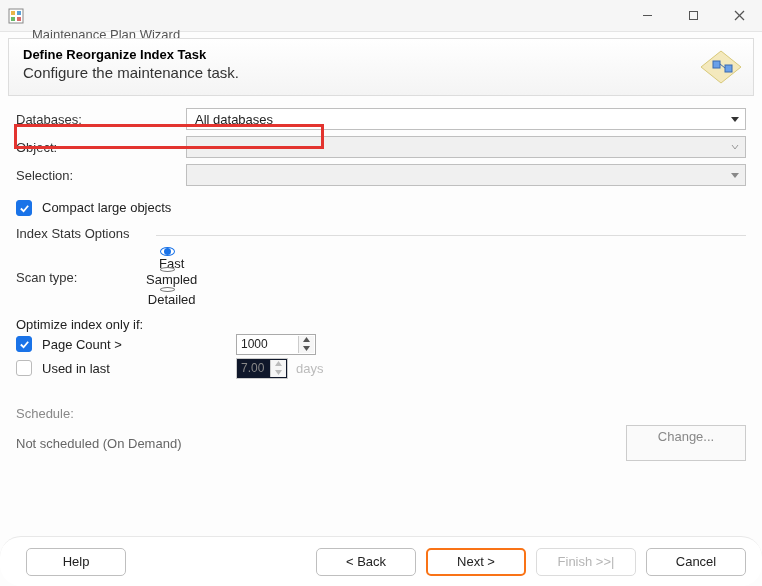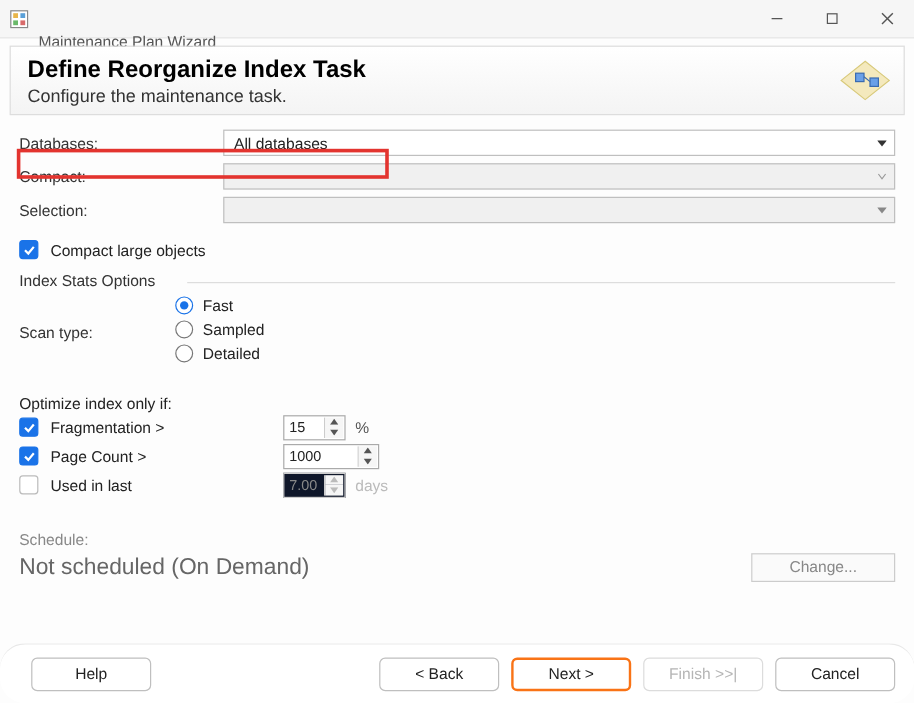--- a/index.html
+++ b/index.html
@@ -23,21 +23,21 @@
   .winbtn svg{width:11px;height:11px;}
 
   
   .banner{
     margin:6px 8px 0 8px;
     border:1px solid #ddd;
     background:linear-gradient(#fff,#f4f4f4);
     padding:8px 14px 10px 14px;
     position:relative; height:58px;
   }
-  .banner h1{margin:0;font-size:20px;font-weight:700;color:#000;}
+  .banner h1{margin:0;font-size:13px;font-weight:700;color:#000;}
   .banner .sub{font-size:15px;color:#333;margin-top:2px;}
   .banner .decor{position:absolute;right:6px;top:6px;}
 
   
   .content{padding:12px 16px 0 16px;}
 
   .row{display:flex;align-items:center;margin-bottom:6px;}
   .lbl{width:170px;color:#333;}
   .field{flex:1;position:relative;}
 
@@ -52,63 +52,63 @@
     display:flex;align-items:center;justify-content:center;
   }
   .combo .caret svg{width:8px;height:8px;}
 
   .redbox{
     position:absolute; border:3px solid #e3342f;
     left:14px; top:124px; width:310px; height:25px;
     pointer-events:none;
   }
 
-  .chk-row{display:flex;align-items:center;margin:14px 0 6px 0;}
+  .chk-row{display:flex;align-items:flex-start;margin:14px 0 6px 0;}
   .chk{
     width:16px;height:16px;border:1px solid #1a73e8;border-radius:3px;
     margin-right:10px;display:flex;align-items:center;justify-content:center;
     background:#fff;
   }
   .chk.on{background:#1a73e8;}
   .chk.on svg{width:11px;height:11px;color:#fff;}
   .chk.disabled{border-color:#bbb;}
 
   .group-title{color:#333;margin-top:10px;position:relative;}
   .group-line{position:absolute;left:140px;right:0;top:9px;border-top:1px solid #ddd;}
-  .radio-row{display:flex;align-items:flex-start;height:20px;}
+  .radio-row{display:flex;align-items:center;height:20px;flex-direction:column;}
   .radio{
     width:15px;height:15px;border:1px solid #777;border-radius:50%;
     margin-right:8px;display:flex;align-items:center;justify-content:center;background:#fff;
   }
   .radio.on{border-color:#1a73e8;}
   .radio.on .dot{width:7px;height:7px;border-radius:50%;background:#1a73e8;}
 
-  .opt-section{margin-top:22px;}
+  .opt-section{margin-top:10px;}
   .opt-row{display:flex;align-items:center;height:24px;}
   .opt-row .chklabel{display:flex;align-items:center;width:220px;}
   .spinner{
     width:52px;height:21px;border:1px solid #aaa;background:#fff;
     display:flex;align-items:center;position:relative;font-size:12px;padding-left:4px;
   }
   .spinner.wide{width:80px;}
   .spinner.disabled{background:#0f172a;color:#888;border-color:#ccc;}
   .spin-btns{
     position:absolute;right:1px;top:1px;bottom:1px;width:16px;
     display:flex;flex-direction:column;border-left:1px solid #ccc;
   }
   .spin-btns div{flex:1;display:flex;align-items:center;justify-content:center;background:#f6f6f6;}
   .spin-btns svg{width:7px;height:5px;}
   .unit{margin-left:8px;color:#555;}
   .unit.disabled{color:#bbb;}
 
   .sched{margin-top:26px;color:#888;}
   .sched-row{display:flex;align-items:center;margin-top:4px;}
-  .sched-val{flex:1;color:#666;font-size:19px;}
+  .sched-val{flex:1;color:#666;font-size:13px;}
   .change-btn{
-    width:120px;height:24px;border:1px solid #ccc;background:#fafafa;
+    width:120px;height:36px;border:1px solid #ccc;background:#fafafa;
     color:#888;text-align:center;line-height:22px;font-size:13px;
   }
 
   
   .footer{
     position:absolute;left:0;right:0;bottom:0;height:50px;
     border-top:1px solid #e8e8e8;background:#fff;
     display:flex;align-items:center;padding:0 16px;border-radius:21px;
   }
   .btn{
@@ -177,21 +177,21 @@
         <span class="caret">
             <svg viewBox="0 0 8 8">
               <polygon points="0,2 8,2 4,7" fill="#333"></polygon>
             </svg>
           </span>
       </div>
     </div>
   </div>
 
   <div class="row">
-    <div class="lbl">Compact:</div>
+    <div class="lbl">Object:</div>
     <div class="field">
       <div class="combo disabled">
         <span></span>
         <span class="caret">
             <svg viewBox="0 0 8 8">
               <polyline points="1,2 4,6 7,2" fill="none" stroke="#999" stroke-width="1"></polyline>
             </svg>
           </span>
       </div>
     </div>
@@ -245,46 +245,20 @@
             <span class="dot"></span>
           </span>
         <span>Detailed</span>
       </div>
     </div>
   </div>
 
   <div class="opt-section">
     <div>Optimize index only if:</div>
 
-    <div class="opt-row">
-      <div class="chklabel">
-        <span class="chk on">
-            <svg viewBox="0 0 12 12">
-              <polyline points="2,6 5,9 10,3" fill="none" stroke="#fff" stroke-width="2"></polyline>
-            </svg>
-          </span>
-        <span>Fragmentation &gt;</span>
-      </div>
-      <div class="spinner">
-        <span>15</span>
-        <div class="spin-btns">
-          <div>
-              <svg viewBox="0 0 7 5">
-                <polygon points="0,5 7,5 3.5,0" fill="#555"></polygon>
-              </svg>
-            </div>
-          <div>
-              <svg viewBox="0 0 7 5">
-                <polygon points="0,0 7,0 3.5,5" fill="#555"></polygon>
-              </svg>
-            </div>
-        </div>
-      </div>
-      <span class="unit">%</span>
-    </div>
 
     <div class="opt-row">
       <div class="chklabel">
         <span class="chk on">
             <svg viewBox="0 0 12 12">
               <polyline points="2,6 5,9 10,3" fill="none" stroke="#fff" stroke-width="2"></polyline>
             </svg>
           </span>
         <span>Page Count &gt;</span>
       </div>

